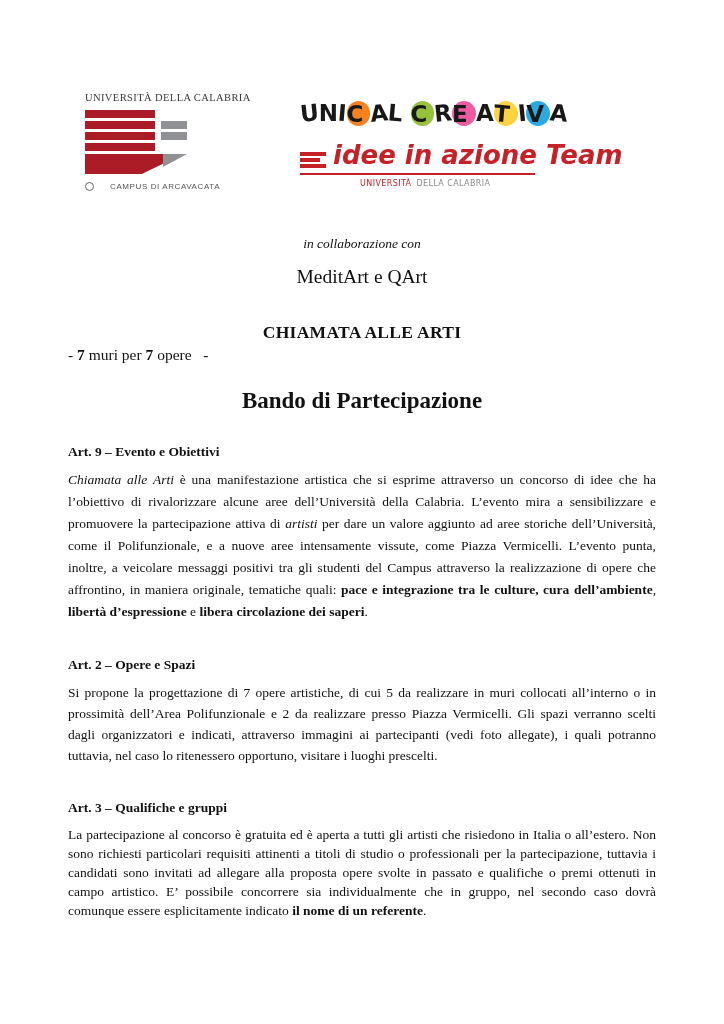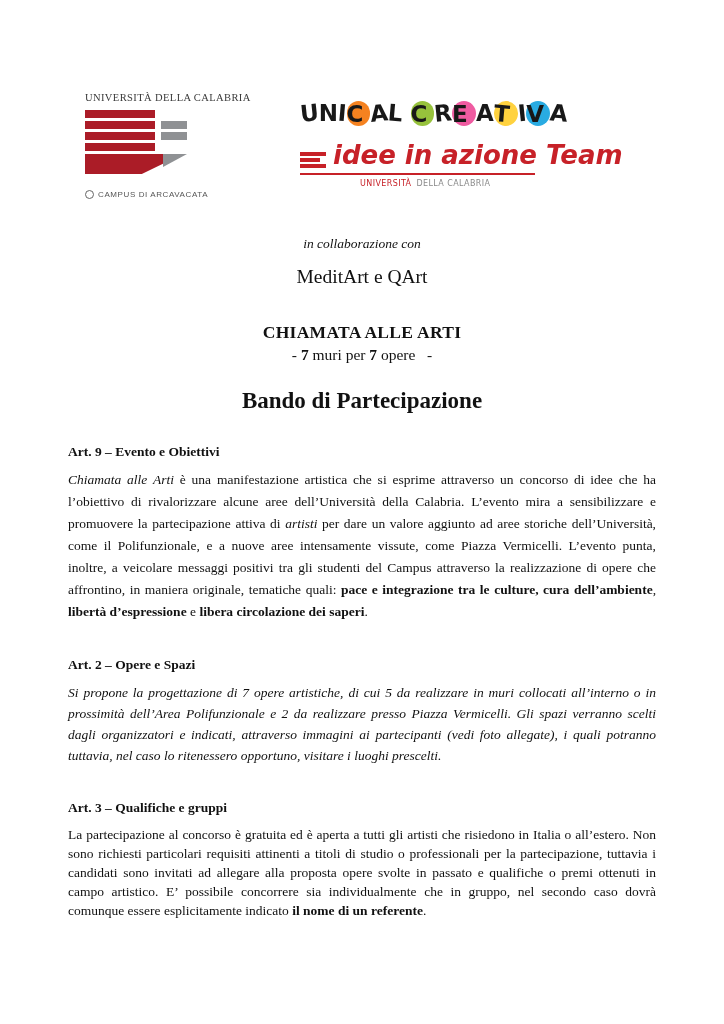--- a/index.html
+++ b/index.html
@@ -13,21 +13,21 @@
   
   .logo-left { position:absolute; left:85px; top:92px; width:190px; }
   .uni-name { font-size:10.5px; letter-spacing:.4px; color:#3a3a3a; white-space:nowrap; }
   .unical-mark { position:relative; width:152px; height:66px; margin-top:7px; }
   .um-red  { position:absolute; left:0; width:70px; height:8px; background:#ab1c27; }
   .um-gray { position:absolute; left:76px; width:26px; height:8px; background:#8f9194; }
   .um-flag { position:absolute; left:0; top:44px; width:98px; height:20px; background:#ab1c27;
              clip-path:polygon(0 0,100% 0,58% 100%,0 100%); }
   .um-gtri { position:absolute; left:78px; top:44px; width:24px; height:13px; background:#8f9194;
              clip-path:polygon(0 0,100% 0,0 100%); }
-  .campus { display:flex; align-items:center; gap:4px; margin-top:14px;
+  .campus { display:flex; align-items:center; gap:16px; margin-top:6px;
             font-family:"Liberation Sans", sans-serif; font-size:8px; color:#555; letter-spacing:.6px; }
   .dial-icon { width:9px; height:9px; border:1.5px solid #666; border-radius:50%; display:inline-block; flex:none; }
 
   
   .logo-right { position:absolute; left:300px; top:88px; width:268px; font-family:"DejaVu Sans", sans-serif; }
   .creativa-title { font-weight:bold; font-size:23px; color:#181818; display:flex; align-items:center; height:50px; }
   .creativa-title span { display:inline-block; }
   .creativa-title span:nth-child(3n) { transform:rotate(5deg); }
   .creativa-title span:nth-child(4n+1) { transform:rotate(-6deg); }
   .sp { width:8px; }
@@ -43,27 +43,27 @@
   .idee-text { color:#c72128; font-weight:bold; font-style:italic; font-size:26px; white-space:nowrap; }
   .uni-small { margin-top:4px; margin-left:60px; font-size:8px; letter-spacing:.4px; }
   .uni-small .red { color:#c72128; }
   .uni-small .gray { color:#8a8a8a; margin-left:2px; }
 
   
   .content { position:absolute; left:68px; right:68px; top:236px; }
   .collab { text-align:center; font-size:13.5px;font-style:italic; }
   .partners { text-align:center; font-size:19.5px; margin-top:14px; }
   .call-title { text-align:center; font-size:17.5px; font-weight:bold; margin-top:34px; letter-spacing:.3px; }
-  .call-sub { text-align:center; font-size:15.5px; margin-top:3px; white-space:pre; }
+  .call-sub { font-size:15.5px; margin-top:3px; white-space:pre; }
   .bando { text-align:center; font-size:23px; font-weight:bold; margin-top:24px; }
   .art-heading { font-size:13.5px; font-weight:bold; margin-top:34px; }
   .art-heading.first { margin-top:30px; }
   .para { font-size:13.5px; text-align:justify; margin-top:9px; }
   .para.p1 { line-height:22px; }
-  .para.p2 { line-height:21px;font-style:italic; }
+  .para.p2 { line-height:21px; }
   .para.p3 { line-height:19px; }
   .b { font-weight:bold; }
   .i { font-style:italic; }
 
   
   .footer-frag { position:absolute; left:85px; top:1002px; width:213px; height:22px; }
   .ff-bars { position:absolute; left:2px; top:0; display:flex; flex-direction:column; gap:2px; }
   .ff-bars i { width:28px; height:3px; background:#b02025; display:block; }
   .ff-gray { position:absolute; left:36px; top:5px; width:12px; height:3px; background:#999; }
   .ff-blue { position:absolute; left:0; top:14px; width:213px; height:4px; background:#2f5da8; }

